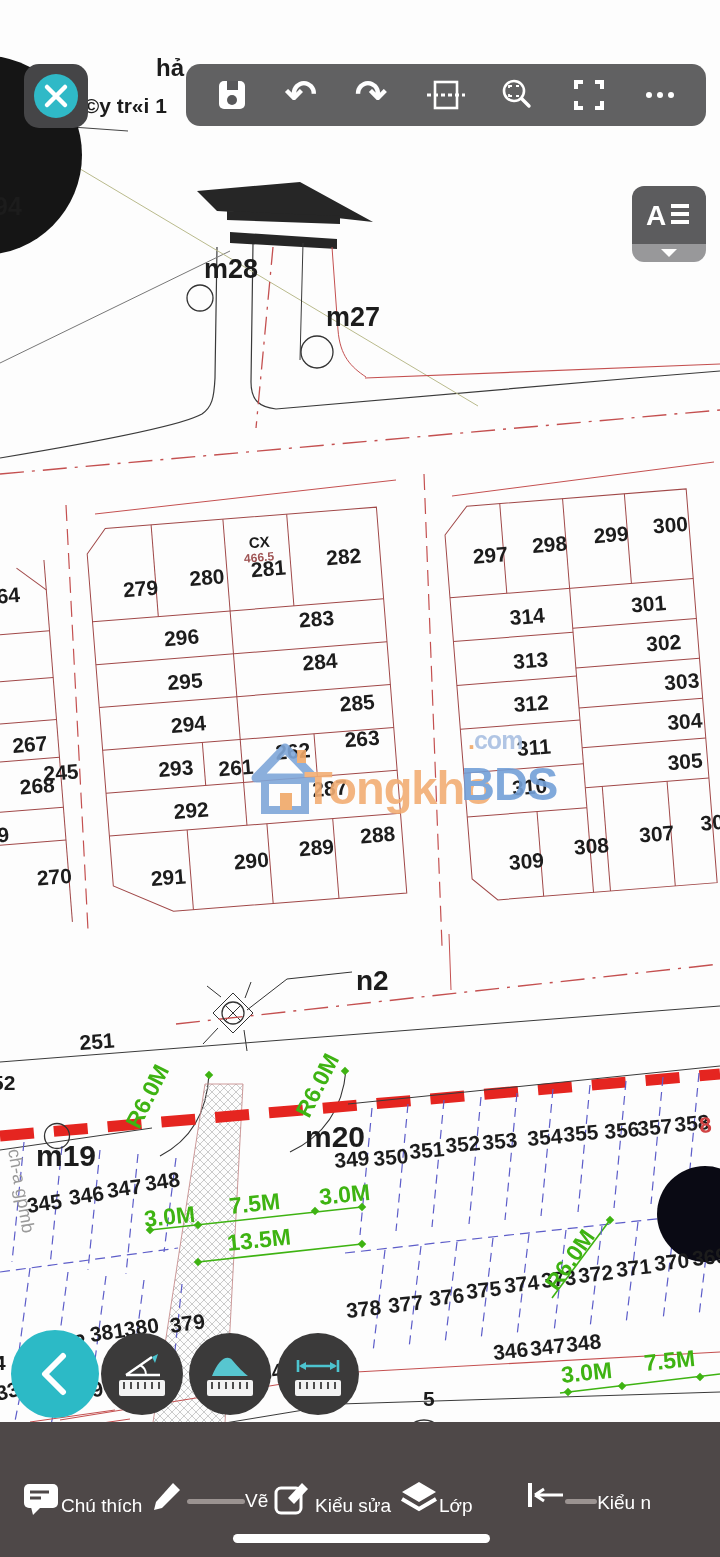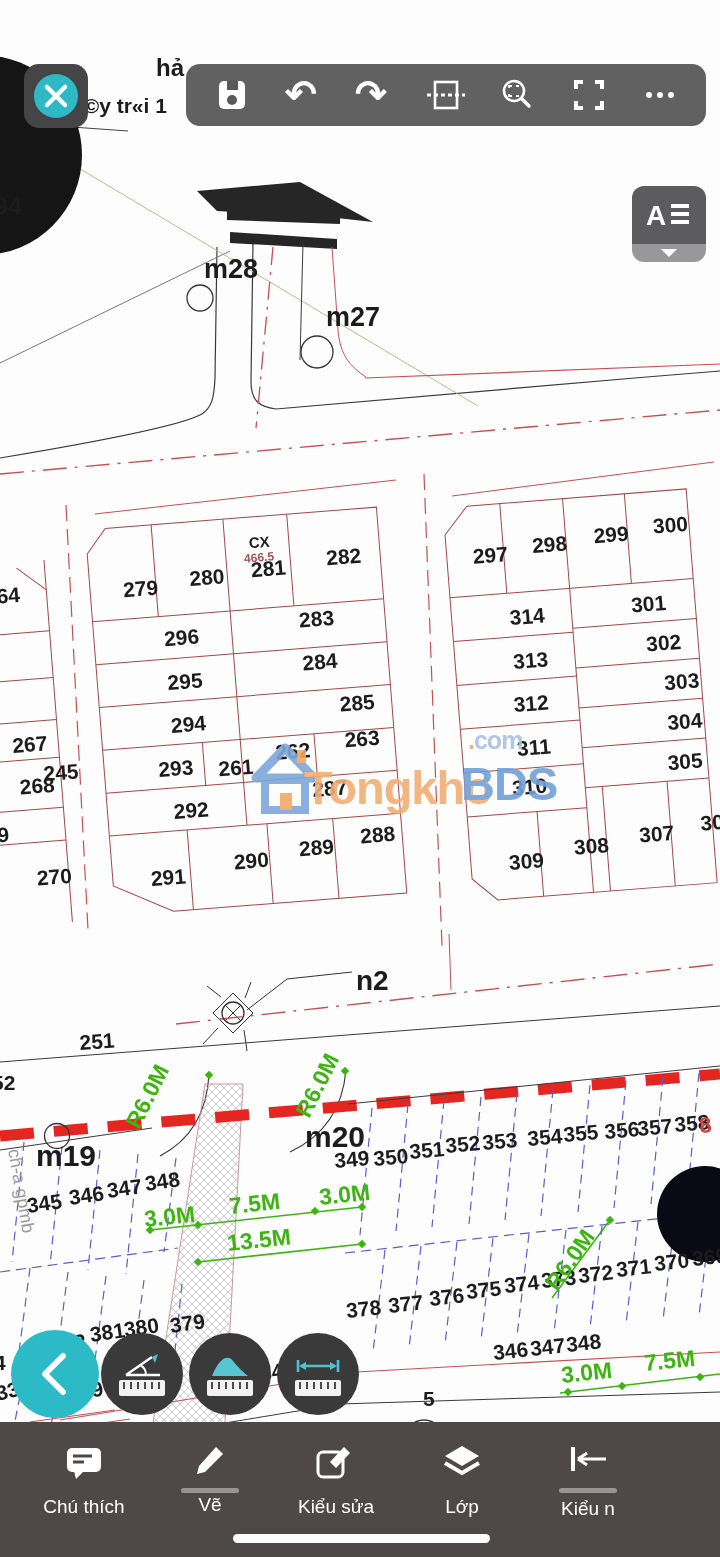--- a/index.html
+++ b/index.html
@@ -19,21 +19,21 @@
   .astyle-bottom{height:18px;background:#98989a;display:flex;align-items:center;justify-content:center;}
   .watermark{position:absolute;left:0;top:0;z-index:3;opacity:.9;pointer-events:none;}
   .wm-txt{position:absolute;font-weight:bold;letter-spacing:-1px;}
   
   .fab{position:absolute;border-radius:50%;z-index:9;display:flex;align-items:center;justify-content:center;}
   .fab.back{left:11px;top:1330px;width:88px;height:88px;background:#2cbac6;}
   .fab.tool{width:82px;height:82px;background:#3b3a3a;top:1333px;}
   
   .bottom-bar{position:absolute;left:0;top:1422px;width:720px;height:135px;background:#4e4848;
     z-index:9;display:flex;padding-left:21px;box-sizing:border-box;}
-  .bb-item{flex:none;width:126px;display:flex;flex-direction:column;align-items:center;padding-top:22px;color:#fff;}
+  .bb-item{flex:none;width:126px;display:flex;flex-direction:row;align-items:center;padding-top:22px;color:#fff;}
   .bb-icon{height:42px;display:flex;align-items:flex-start;justify-content:center;}
   .bb-underline{width:58px;height:5px;border-radius:3px;background:#9b9391;margin-top:2px;}
   .bb-label{margin-top:10px;font-size:19px;white-space:nowrap;}
   .home-indicator{position:absolute;left:233px;top:1534px;width:257px;height:9px;border-radius:5px;
     background:#ffffff;z-index:10;}
 </style>
 </head>
 <body>
 
 <svg id="cad" width="720" height="1557" viewBox="0 0 720 1557">

